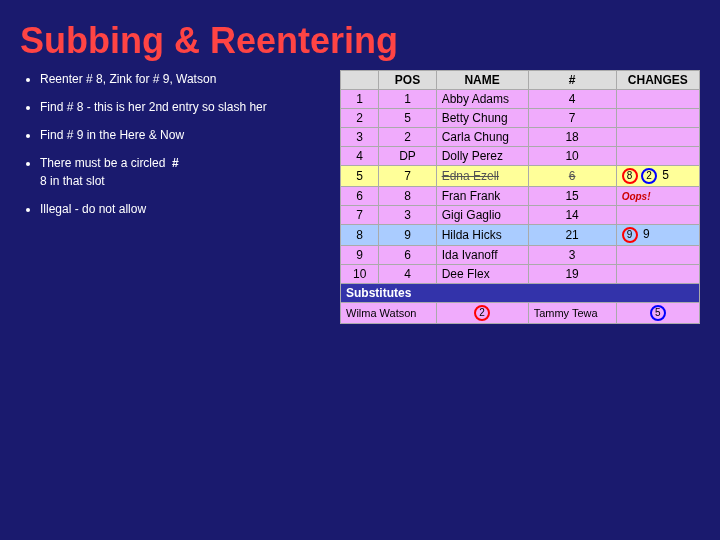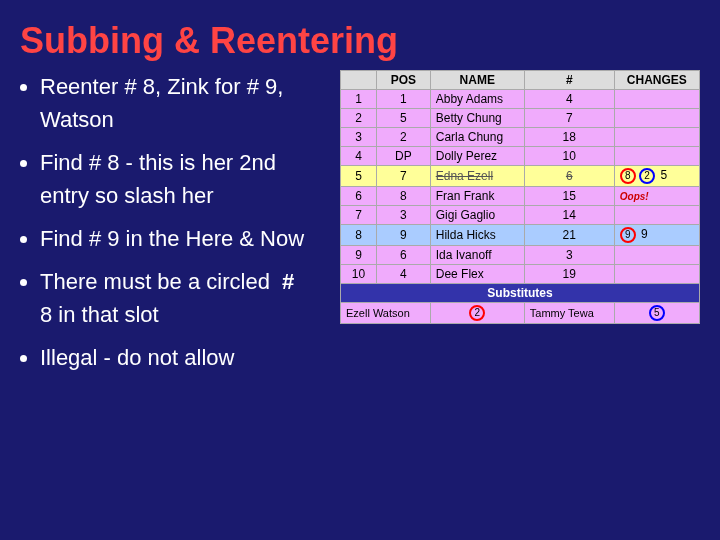--- a/index.html
+++ b/index.html
@@ -21,21 +21,21 @@
 
     .content {
       display: flex;
       padding: 0 20px;
       gap: 20px;
     }
 
     .bullets {
       flex: 0 0 300px;
       color: white;
-      font-size: 22px;
+      font-size: 12px;
       line-height: 1.5;
     }
 
     .bullets ul {
       list-style: disc;
       padding-left: 20px;
     }
 
     .bullets ul li {
       margin-bottom: 10px;
@@ -75,21 +75,21 @@
     .oops {
       color: #cc0000;
       font-style: italic;
       font-size: 10px;
       font-weight: bold;
     }
 
     .sub-header {
       background: #3333aa !important;
       color: white !important;
-      text-align: center;
+      text-align: left;
       font-weight: bold;
     }
 
     .sub-row td {
       font-size: 11px;
     }
 
     .circle-red {
       display: inline-block;
       border: 2px solid red;
@@ -239,21 +239,21 @@
           <td></td>
         </tr>
 
         <tr>
           <td colspan="5" class="sub-header">Substitutes</td>
         </tr>
 
 
 
         <tr class="sub-row">
-          <td colspan="2">Ezell Watson</td>
+          <td colspan="2">Wilma Watson</td>
           <td class="num">
             <span class="circle-red">2</span>
           </td>
           <td>Tammy Tewa</td>
           <td class="num">
             <span class="circle-blue">5</span>
           </td>
         </tr>
       </tbody>
     </table>

